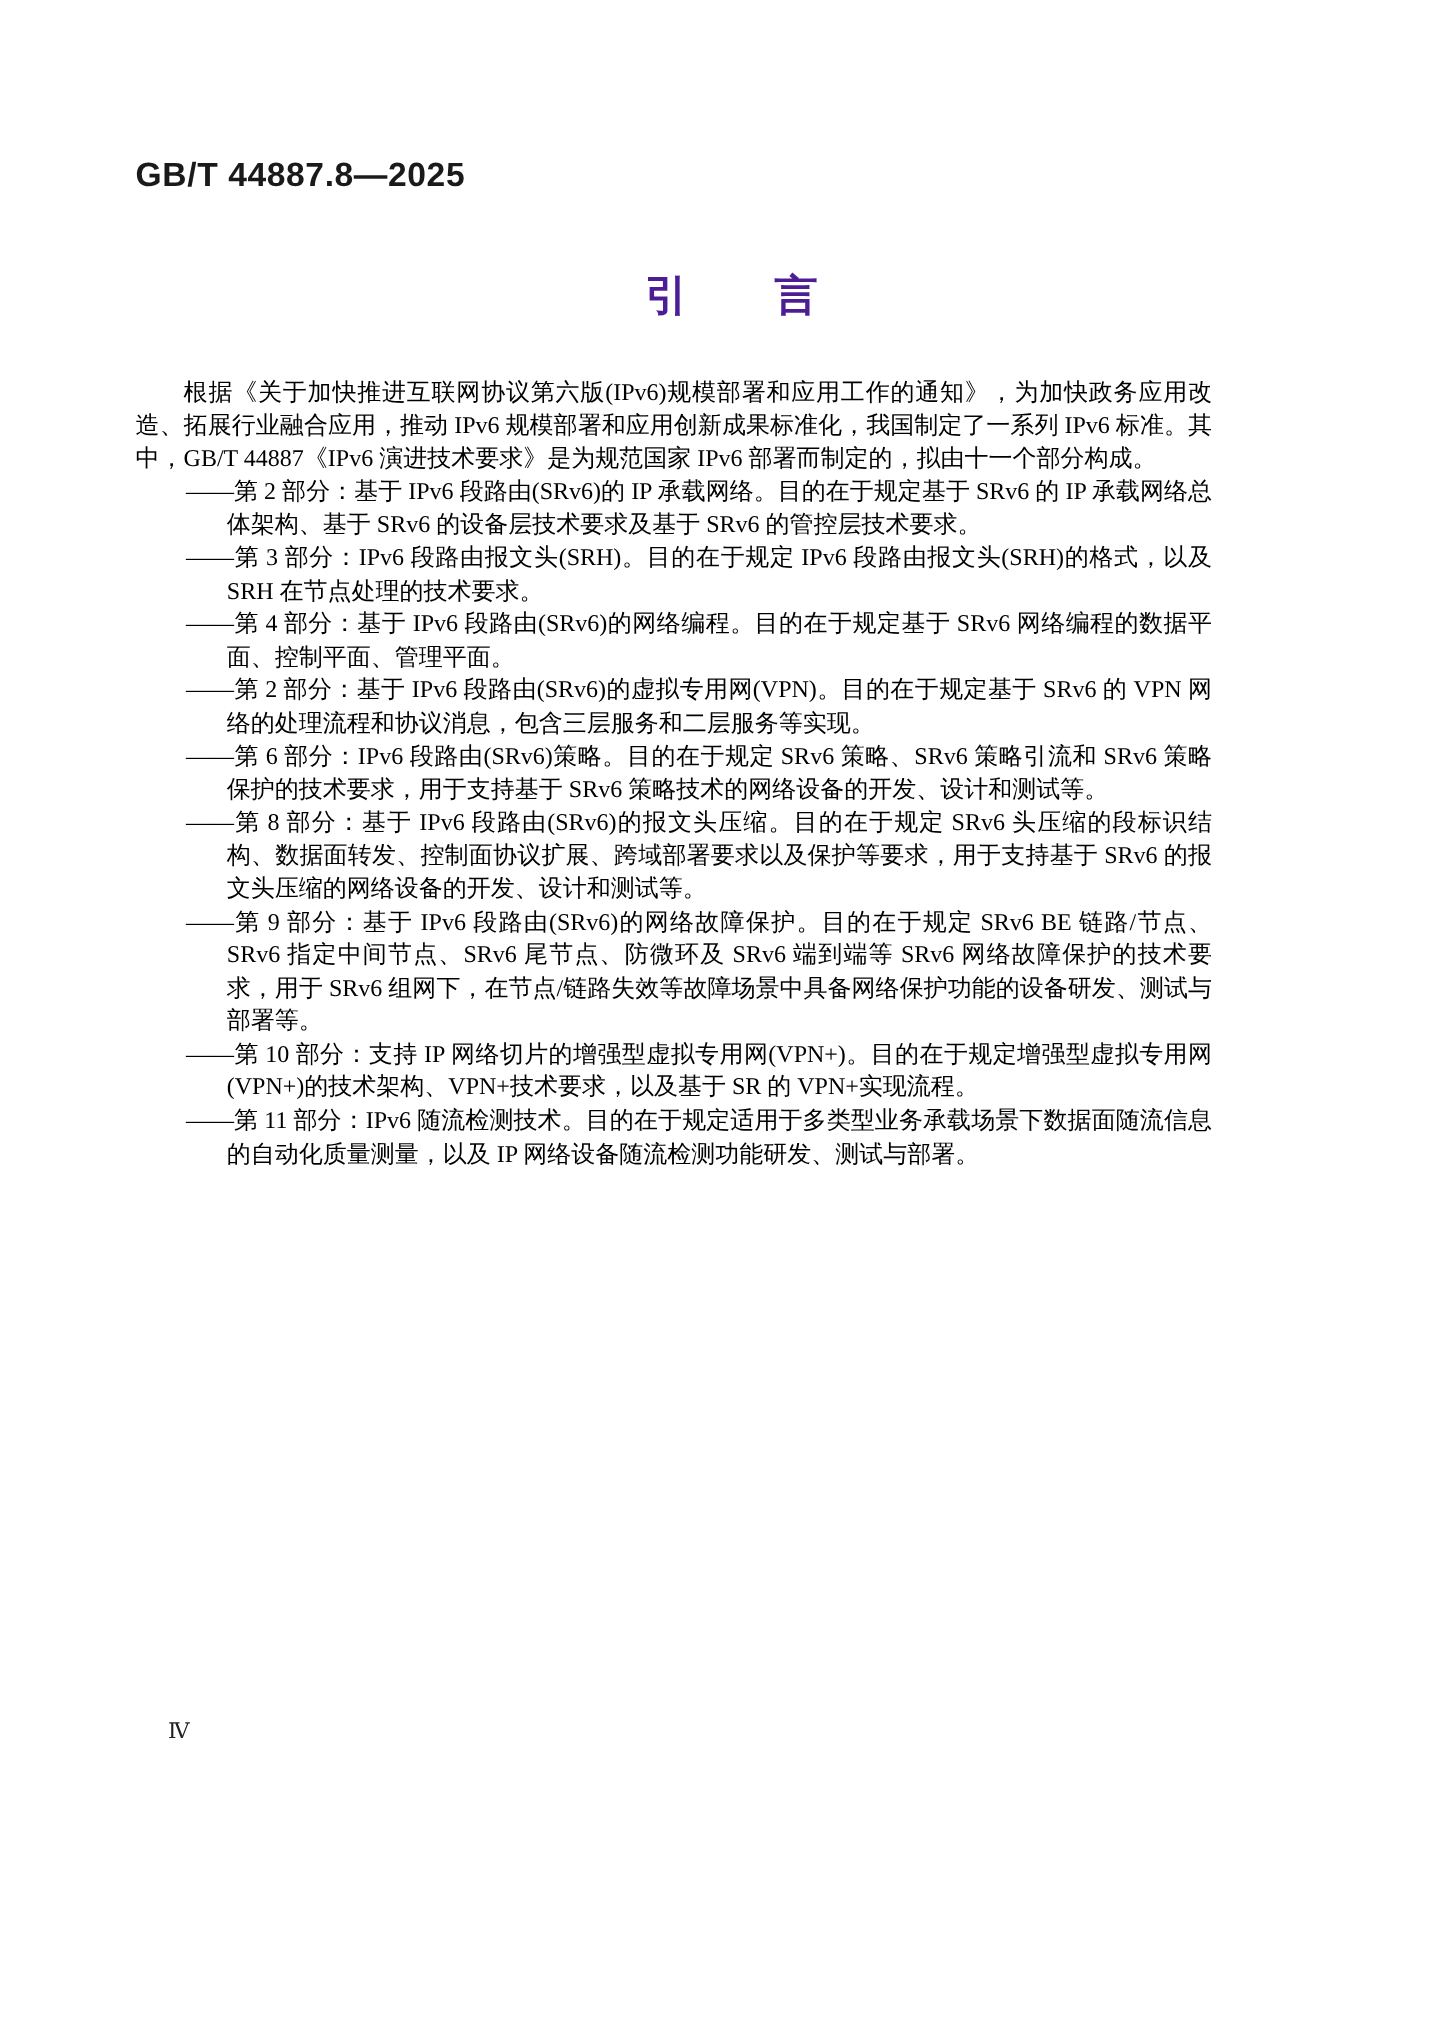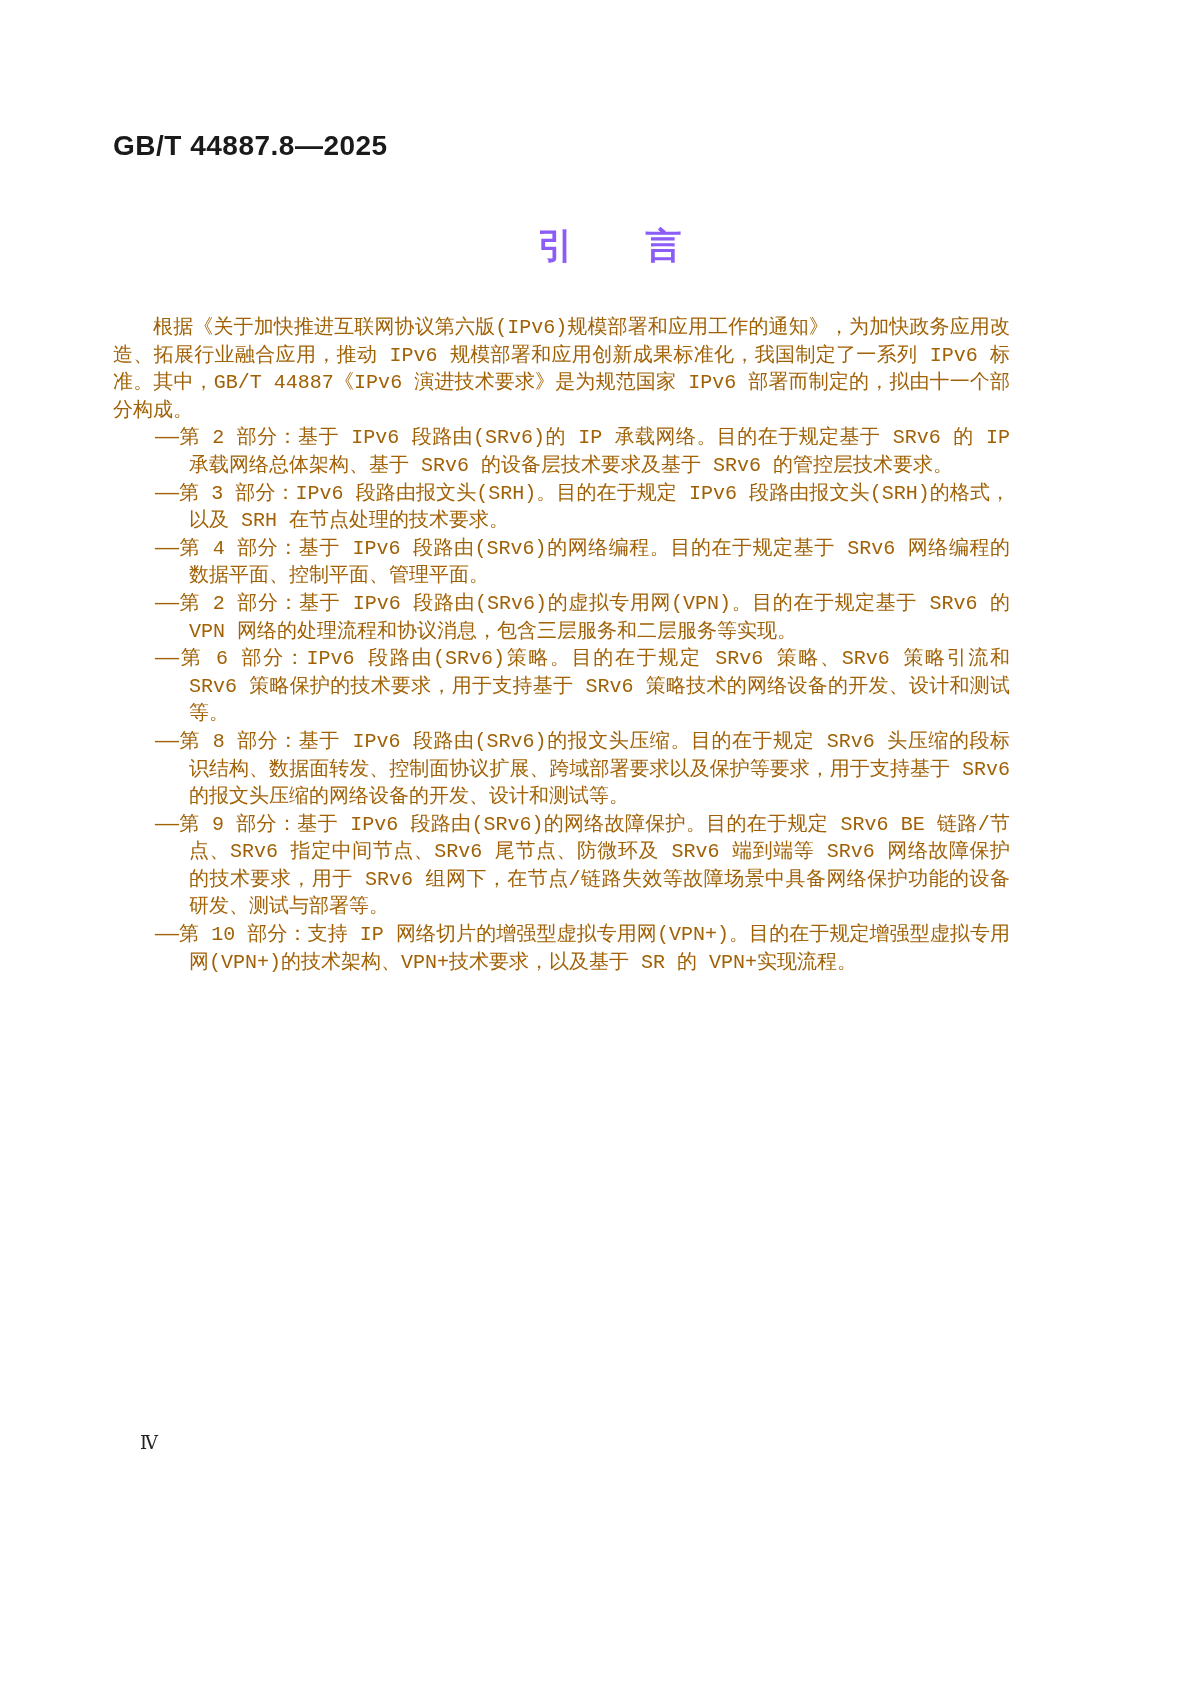--- a/index.html
+++ b/index.html
@@ -25,33 +25,32 @@
     color: #1a1a1a;
   }
   .page-title {
     position: absolute;
     left: 0; top: 222px;
     width: 100%;
     text-align: center;
     font-family: "DejaVu Sans", "Liberation Sans", sans-serif;
     font-weight: 700;
     font-size: 36px;
-    color: #8b5cf6;
+    color: #4c1d95;
     padding-left: 28px;
   }
   .body-text {
     position: absolute;
     left: 113px; top: 314px;
     width: 897px;
     font-size: 20px;
     line-height: 27.6px;
     text-align: justify;
     text-justify: inter-ideograph;
-    color: #a16207;
-    font-family: Liberation Mono, monospace;
+    color: #000000;
   }
   .intro {
     text-indent: 2em;
   }
   .part {
     padding-left: 76px;
     text-indent: -34px;
   }
   .page-number {
     position: absolute;
@@ -74,18 +73,19 @@
     <p class="intro">根据《关于加快推进互联网协议第六版(IPv6)规模部署和应用工作的通知》，为加快政务应用改造、拓展行业融合应用，推动 IPv6 规模部署和应用创新成果标准化，我国制定了一系列 IPv6 标准。其中，GB/T 44887《IPv6 演进技术要求》是为规范国家 IPv6 部署而制定的，拟由十一个部分构成。</p>
     <div id="parts-list">
         <p class="part">——第 2 部分：基于 IPv6 段路由(SRv6)的 IP 承载网络。目的在于规定基于 SRv6 的 IP 承载网络总体架构、基于 SRv6 的设备层技术要求及基于 SRv6 的管控层技术要求。</p>
         <p class="part">——第 3 部分：IPv6 段路由报文头(SRH)。目的在于规定 IPv6 段路由报文头(SRH)的格式，以及 SRH 在节点处理的技术要求。</p>
         <p class="part">——第 4 部分：基于 IPv6 段路由(SRv6)的网络编程。目的在于规定基于 SRv6 网络编程的数据平面、控制平面、管理平面。</p>
         <p class="part">——第 2 部分：基于 IPv6 段路由(SRv6)的虚拟专用网(VPN)。目的在于规定基于 SRv6 的 VPN 网络的处理流程和协议消息，包含三层服务和二层服务等实现。</p>
         <p class="part">——第 6 部分：IPv6 段路由(SRv6)策略。目的在于规定 SRv6 策略、SRv6 策略引流和 SRv6 策略保护的技术要求，用于支持基于 SRv6 策略技术的网络设备的开发、设计和测试等。</p>
         <p class="part">——第 8 部分：基于 IPv6 段路由(SRv6)的报文头压缩。目的在于规定 SRv6 头压缩的段标识结构、数据面转发、控制面协议扩展、跨域部署要求以及保护等要求，用于支持基于 SRv6 的报文头压缩的网络设备的开发、设计和测试等。</p>
         <p class="part">——第 9 部分：基于 IPv6 段路由(SRv6)的网络故障保护。目的在于规定 SRv6 BE 链路/节点、SRv6 指定中间节点、SRv6 尾节点、防微环及 SRv6 端到端等 SRv6 网络故障保护的技术要求，用于 SRv6 组网下，在节点/链路失效等故障场景中具备网络保护功能的设备研发、测试与部署等。</p>
         <p class="part">——第 10 部分：支持 IP 网络切片的增强型虚拟专用网(VPN+)。目的在于规定增强型虚拟专用网(VPN+)的技术架构、VPN+技术要求，以及基于 SR 的 VPN+实现流程。</p>
+        <p class="part">——第 11 部分：IPv6 随流检测技术。目的在于规定适用于多类型业务承载场景下数据面随流信息的自动化质量测量，以及 IP 网络设备随流检测功能研发、测试与部署。</p>
       </div>
   </main>
 
   <div class="page-number">Ⅳ</div>
 
 </div>
 
 </body></html>

